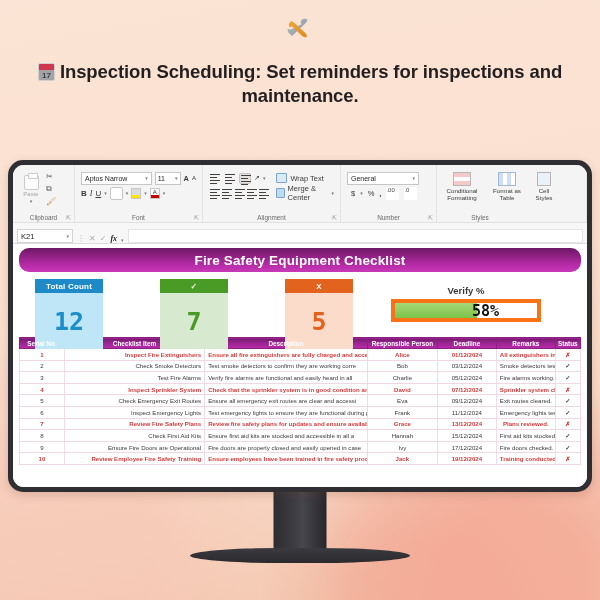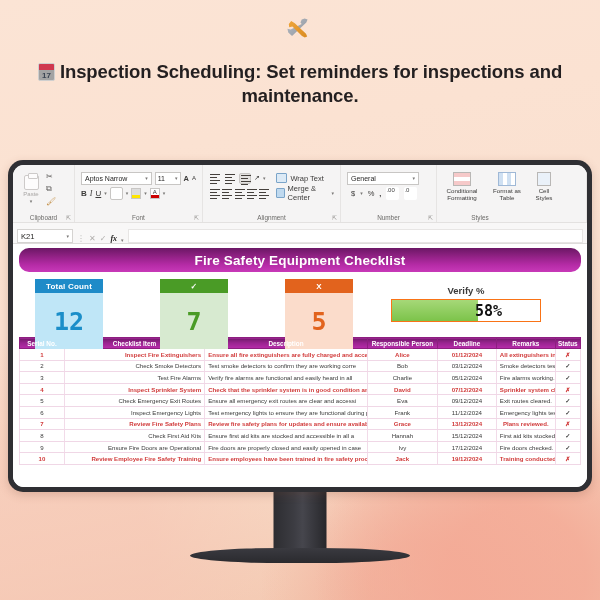--- a/index.html
+++ b/index.html
@@ -114,21 +114,21 @@
       align-items:center; justify-content:center; letter-spacing:.2px; }
   .card .val { height:56px; font-size:25px; font-weight:bold; display:flex; align-items:center;
       justify-content:center; font-family:"DejaVu Sans Mono", monospace; }
   .c-blue .cap { background:#1e8bc8; } .c-blue .val { background:#bfe6f7; color:#1b8ec9; }
   .c-green .cap { background:#4a9b26; } .c-green .val { background:#d7ead0; color:#4a9b26; }
   .c-orange .cap { background:#e2631d; } .c-orange .val { background:#fbdccb; color:#e2631d; }
   .gap-a { width:57px; } .gap-b { width:57px; } .gap-c { width:38px; }
 
   .pct-wrap { width:150px; padding-top:6px; }
   .pct-label { font-size:9.5px; font-weight:bold; color:#3a3a3a; text-align:center; margin-bottom:3px; }
-  .pct-bar { height:23px; border:1px solid #f97316; background:#fff; position:relative; }
+  .pct-bar { height:23px; border:4px solid #f97316; background:#fff; position:relative; }
   .pct-fill { position:absolute; left:0; top:0; bottom:0; background:linear-gradient(180deg,#a6d878,#7cc34a); }
   .pct-num { position:absolute; right:38px; top:0; bottom:0; display:flex; align-items:center;
       font-size:15px; font-weight:bold; color:#111; font-family:"DejaVu Sans Mono", monospace; }
 
   
   table.grid { width:100%; border-collapse:collapse; margin-top:3px; table-layout:fixed; }
   table.grid th { color:#fff; font-size:6.4px; font-weight:bold; height:11px; padding:0 1px;
       border:1px solid #8d1f80; text-align:center;
       background:linear-gradient(180deg,#741a6d 0%, #9a2490 45%, #b82cab 100%); }
   table.grid td { font-size:6.1px; height:11.6px; padding:0 3px; border-bottom:1px solid #f0d7e6;

